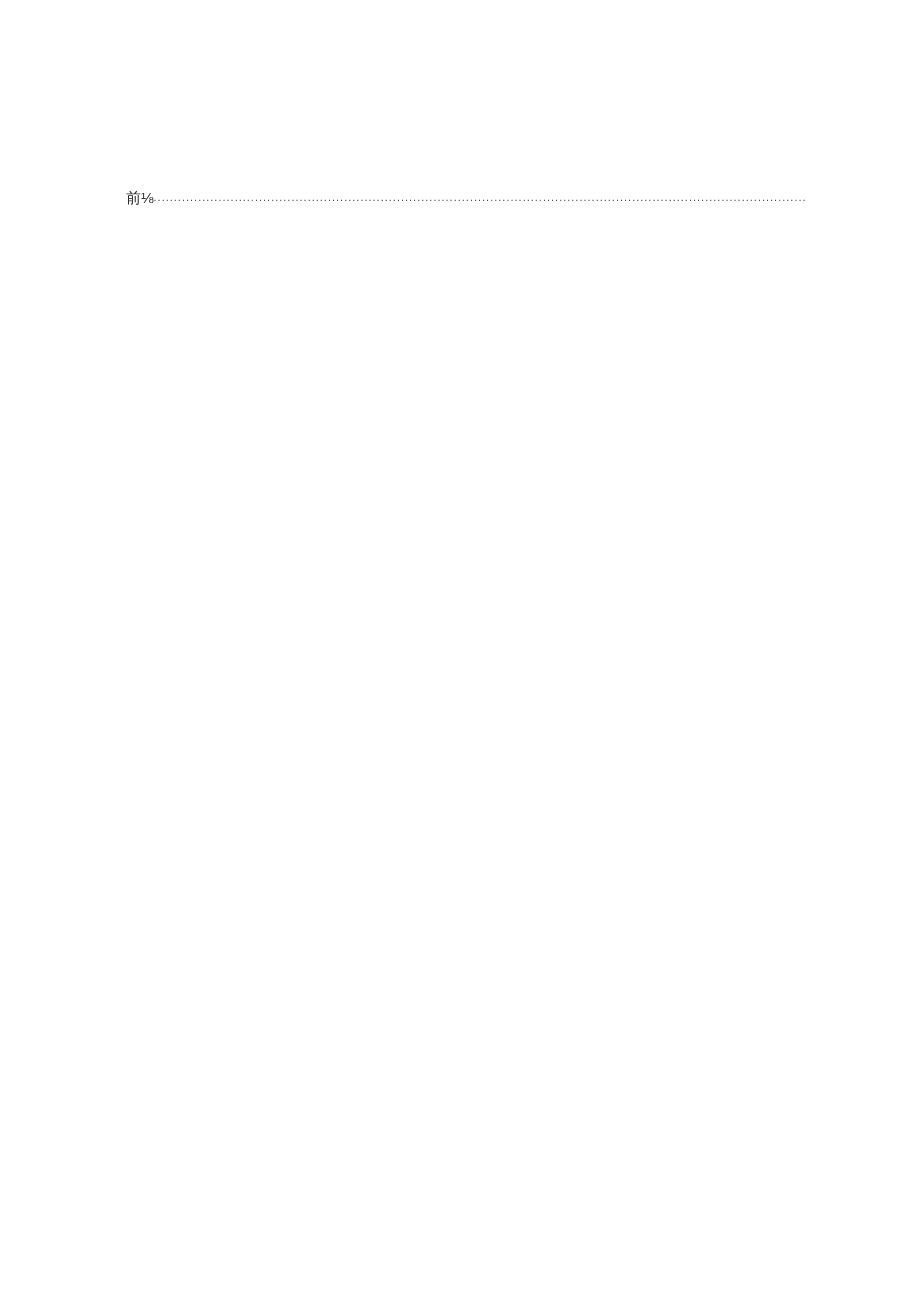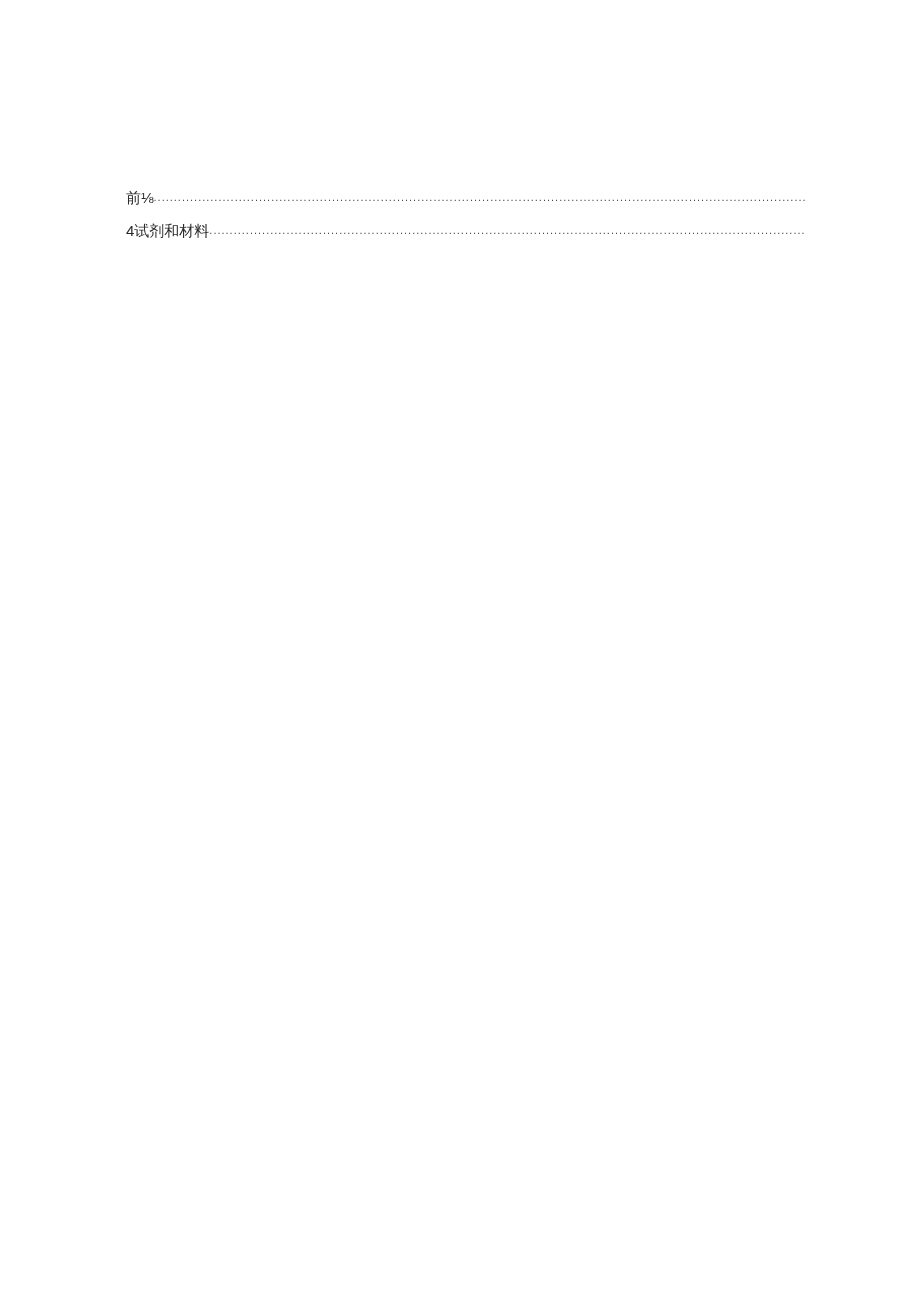--- a/index.html
+++ b/index.html
@@ -42,17 +42,13 @@
     }
   </style>
 </head>
 <body>
 
 <div class="page-content">
   <div class="toc-entry">
     <span class="toc-label">前⅛</span>
     <span class="toc-dots"></span>
   </div>
-  <div class="toc-entry">
-    <span class="toc-label">4试剂和材料</span>
-    <span class="toc-dots"></span>
-  </div>
 </div>
 
 </body></html>

